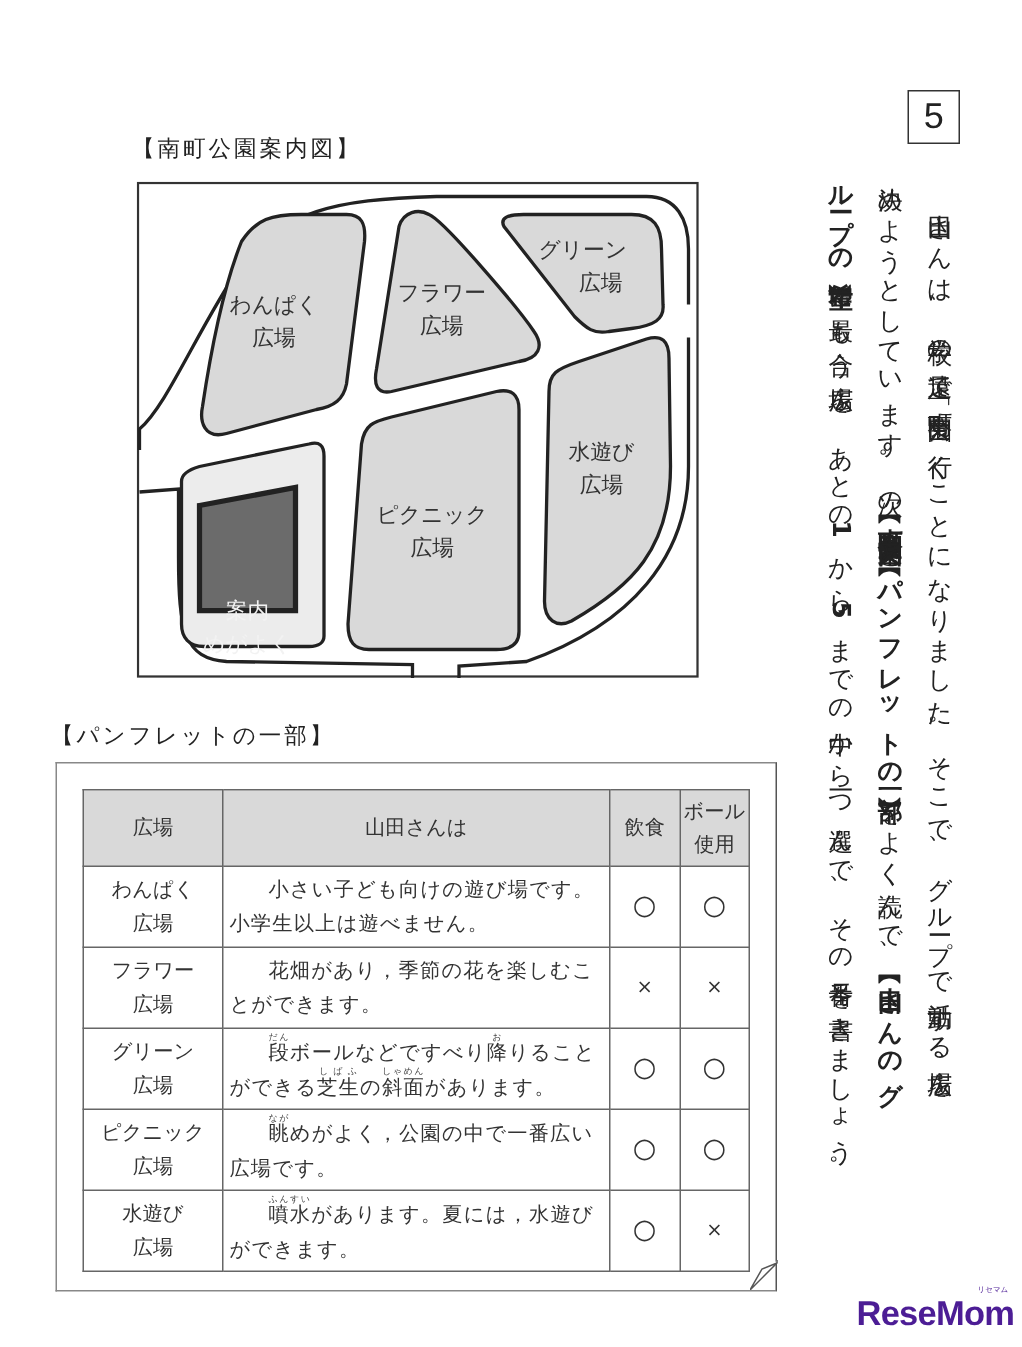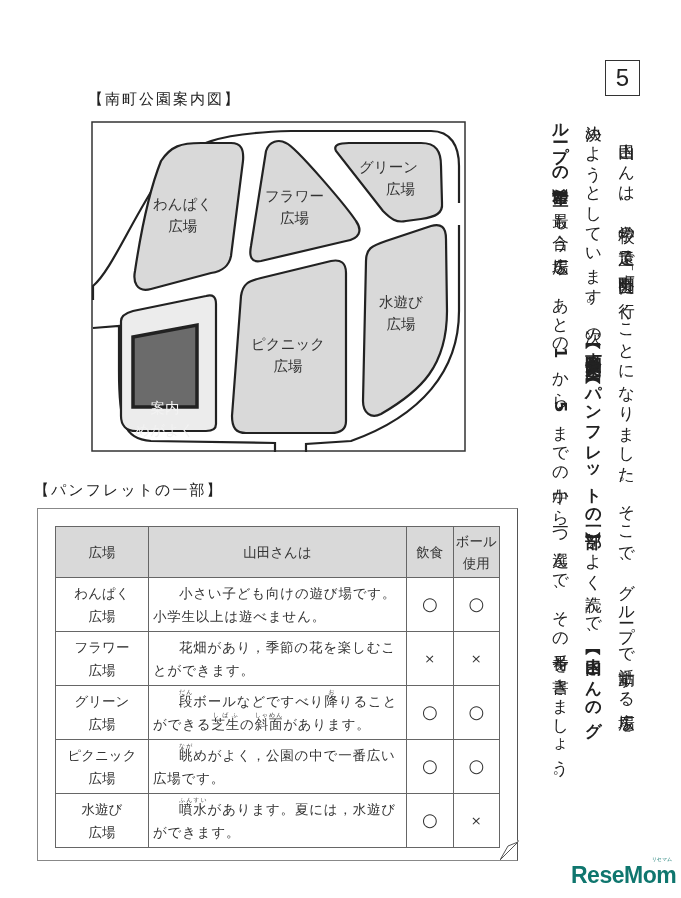--- a/index.html
+++ b/index.html
@@ -36,21 +36,21 @@
   table.pam th, table.pam td { border:1px solid #666; font-size:13.5px; font-weight:normal; color:#333; }
   table.pam th { background:#d9d9d9; height:48px; text-align:center; line-height:22px; }
   table.pam td { height:51px; text-align:center; line-height:23px; }
   table.pam td.desc { text-align:left; padding:0 4px; letter-spacing:0.8px; }
   .indent { display:inline-block; width:26px; }
   .mark { font-size:18px; }
   .mark.x { font-size:13px; }
   ruby rt { font-size:6px; color:#444; }
 
   .logo { position:absolute; left:571px; top:862px; font-size:23px; font-weight:bold;
-          color:#0f766e; font-family:"Liberation Sans","DejaVu Sans",sans-serif; letter-spacing:-0.5px; }
+          color:#4c1d95; font-family:"Liberation Sans","DejaVu Sans",sans-serif; letter-spacing:-0.5px; }
   .logo small { position:absolute; right:4px; top:-6px; font-size:5px; font-weight:normal; letter-spacing:0; }
 </style>
 </head>
 <body>
 
 <div class="qnum">5</div>
 
 <div class="vtext col1"><span>　山田さんは、学校の遠足で「南町公園」に行くことになりました。そこで、グループで活動する広場を</span></div>
 <div class="vtext col2"><span>決めようとしています。次の</span><b>【南町公園案内図】</b><span>と</span><b>【パンフレットの一部】</b><span>をよく読んで、</span><b>【山田さんのグ</b></div>
 <div class="vtext col3"><b>ループの希望】</b><span>に最も合う広場を、あとの</span><b>1</b><span>から</span><b>5</b><span>までの中から一つ選んで、その番号を書きましょう。</span></div>

